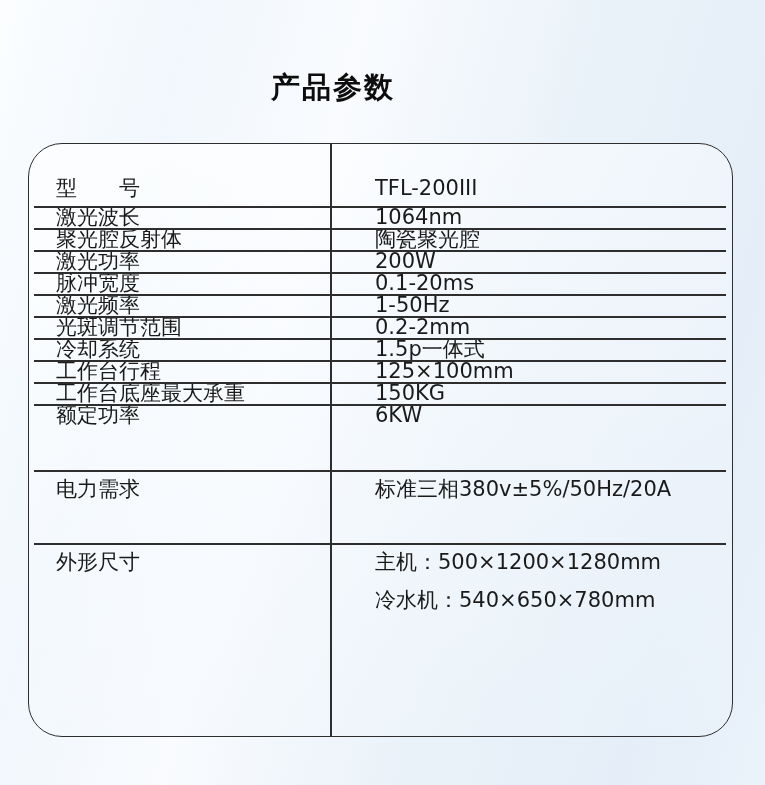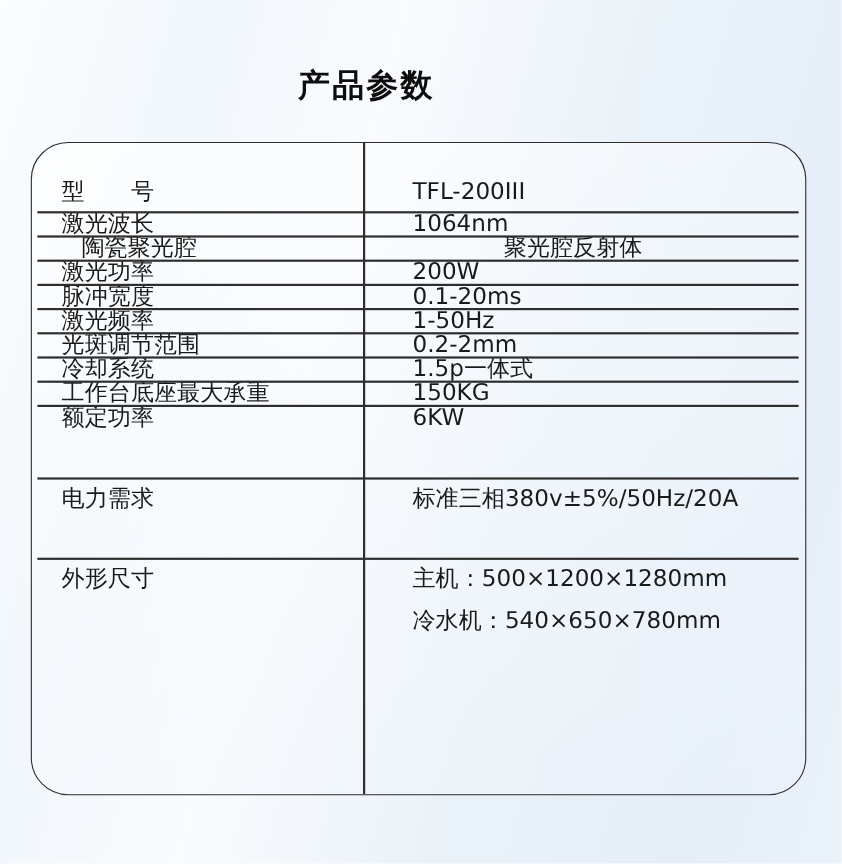--- a/index.html
+++ b/index.html
@@ -18,34 +18,34 @@
         #fbfdff 0%,
         #f1f7fc 20%,
         #f9fbfe 38%,
         #eaf2f9 62%,
         #e5eef8 85%,
         #eaf2fa 100%);
   }
 
   .page-title {
     position: absolute;
-    top: 58px;
+    top: 68px;
     left: 0;
     width: 666px;
     text-align: center;
     font-size: 29px;
     font-weight: bold;
     letter-spacing: 2px;
     color: #0d0d0d;
   }
 
   .spec-table {
     position: absolute;
     left: 28px;
-    top: 129px;
+    top: 143px;
     width: 705px;
     height: 594px;
     box-sizing: border-box;
     border: 1.5px solid #2e2e2e;
     border-radius: 34px;
     overflow: hidden;
     background: linear-gradient(150deg,
       rgba(255,255,255,0.75) 0%,
       rgba(248,251,254,0.55) 40%,
       rgba(235,243,250,0.35) 100%);
@@ -123,24 +123,24 @@
           <div class="value-line">TFL-200III</div>
         </div>
       </div>
       <div class="row">
         <div class="cell label">激光波长</div>
         <div class="cell value">
           <div class="value-line">1064nm</div>
         </div>
       </div>
       <div class="row">
+        <div class="cell label">聚光腔反射体</div>
         <div class="cell value">
           <div class="value-line">陶瓷聚光腔</div>
         </div>
-        <div class="cell label">聚光腔反射体</div>
       </div>
       <div class="row">
         <div class="cell label">激光功率</div>
         <div class="cell value">
           <div class="value-line">200W</div>
         </div>
       </div>
       <div class="row">
         <div class="cell label">脉冲宽度</div>
         <div class="cell value">
@@ -156,20 +156,26 @@
       <div class="row">
         <div class="cell label">光斑调节范围</div>
         <div class="cell value">
           <div class="value-line">0.2-2mm</div>
         </div>
       </div>
       <div class="row">
         <div class="cell label">冷却系统</div>
         <div class="cell value">
           <div class="value-line">1.5p一体式</div>
+        </div>
+      </div>
+      <div class="row">
+        <div class="cell label">工作台行程</div>
+        <div class="cell value">
+          <div class="value-line">125×100mm</div>
         </div>
       </div>
       <div class="row">
         <div class="cell label">工作台底座最大承重</div>
         <div class="cell value">
           <div class="value-line">150KG</div>
         </div>
       </div>
       <div class="row">
         <div class="cell label">额定功率</div>

